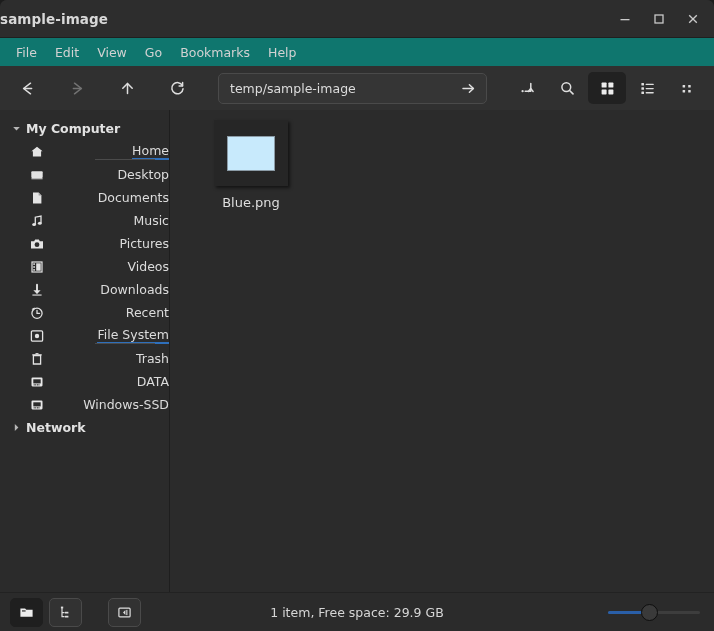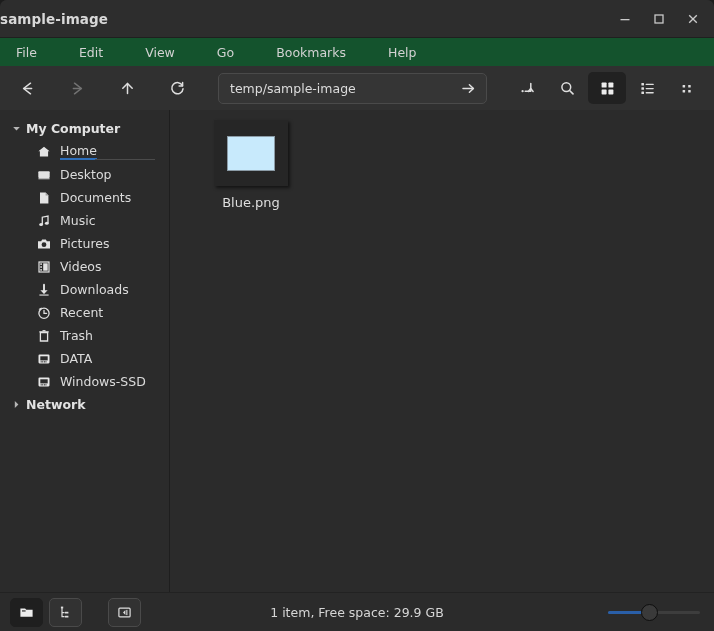--- a/index.html
+++ b/index.html
@@ -55,26 +55,25 @@
     align-items: center;
     justify-content: center;
     border-radius: 4px;
     cursor: default;
   }
   .wc-btn svg { display: block; }
 
   
   .menubar {
     height: 28px;
-    background: #14532d;
+    background: #0f766e;
     display: flex;
     align-items: center;
     padding-left: 7px;
     flex: 0 0 auto;
-    gap: 24px;
   }
   .menu-item {
     font-size: 12.5px;
     color: #d2d2d2;
     padding: 3px 9px;
     border-radius: 3px;
     cursor: default;
     white-space: nowrap;
   }
 
@@ -166,23 +165,24 @@
   .sb-group-label {
     font-size: 12.5px;
     font-weight: bold;
     color: #e2e2e2;
     margin-left: 2px;
   }
   .sb-item {
     display: flex;
     align-items: center;
     height: 23px;
-    padding-left: 35px;
+    padding-left: 28px;
     cursor: default;
     position: relative;
+    justify-content: space-between;
   }
   .sb-icon {
     width: 17px;
     flex: 0 0 17px;
     display: flex;
     align-items: center;
     justify-content: center;
   }
   .sb-label {
     font-size: 12.5px;
@@ -540,20 +540,30 @@
         <span class="sb-icon">
           <svg width="14" height="14" viewBox="0 0 14 14">
               <circle cx="7" cy="7.3" r="5.1" fill="none" stroke="#e3e3e3" stroke-width="1.25"></circle>
               <path d="M7 4.3 V7.3 H9.6" fill="none" stroke="#e3e3e3" stroke-width="1.25" stroke-linecap="round"></path>
               <path d="M2.4 3.2 L4.3 2.2" stroke="#e3e3e3" stroke-width="1.25" stroke-linecap="round"></path>
             </svg>
         </span>
         <span class="sb-label">Recent</span>
       </div>
 
+      <div class="sb-item underlined">
+        <span class="sb-icon">
+          <svg width="14" height="14" viewBox="0 0 14 14">
+              <rect x="1.4" y="1.9" width="11.2" height="10.2" rx="1.2" fill="none" stroke="#e3e3e3" stroke-width="1.3"></rect>
+              <circle cx="7" cy="7" r="2.2" fill="#e3e3e3"></circle>
+            </svg>
+        </span>
+        <span class="sb-label">File System</span>
+        <span class="sb-underline-tail"></span>
+      </div>
 
       <div class="sb-item">
         <span class="sb-icon">
           <svg width="14" height="14" viewBox="0 0 14 14">
               <path d="M3.4 3.6 H10.6 V12 H3.4 Z" fill="none" stroke="#e3e3e3" stroke-width="1.3"></path>
               <rect x="2.3" y="2.2" width="9.4" height="1.25" fill="#e3e3e3"></rect>
               <rect x="5.5" y="1.1" width="3" height="1.2" fill="#e3e3e3"></rect>
             </svg>
         </span>
         <span class="sb-label">Trash</span>

